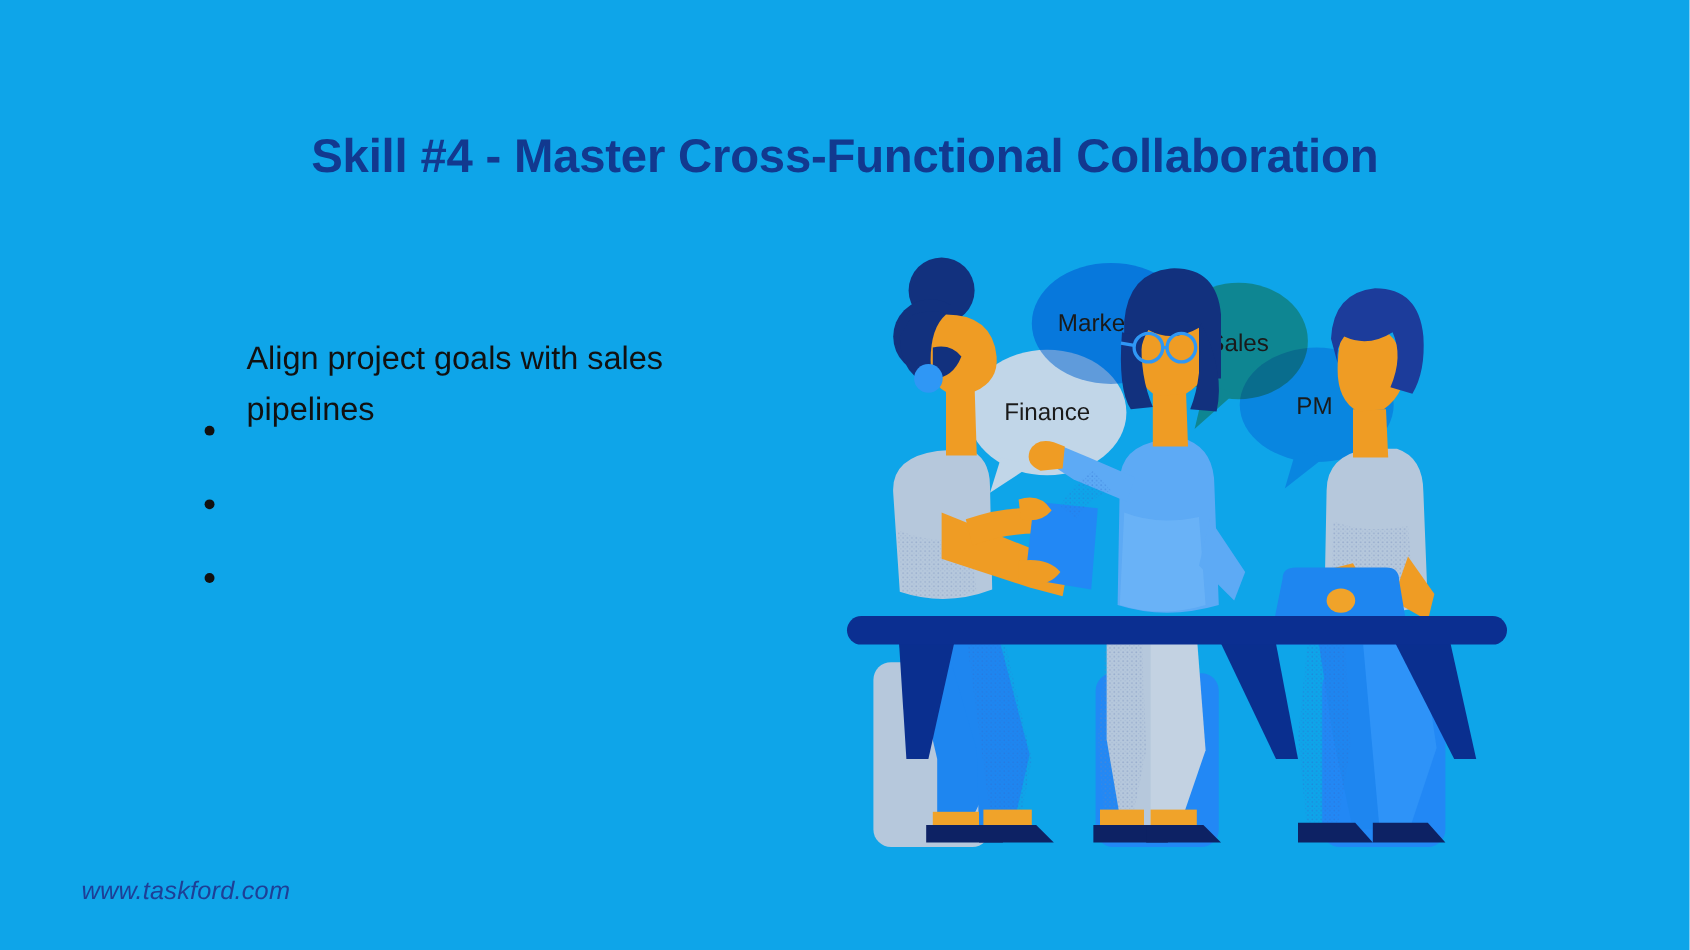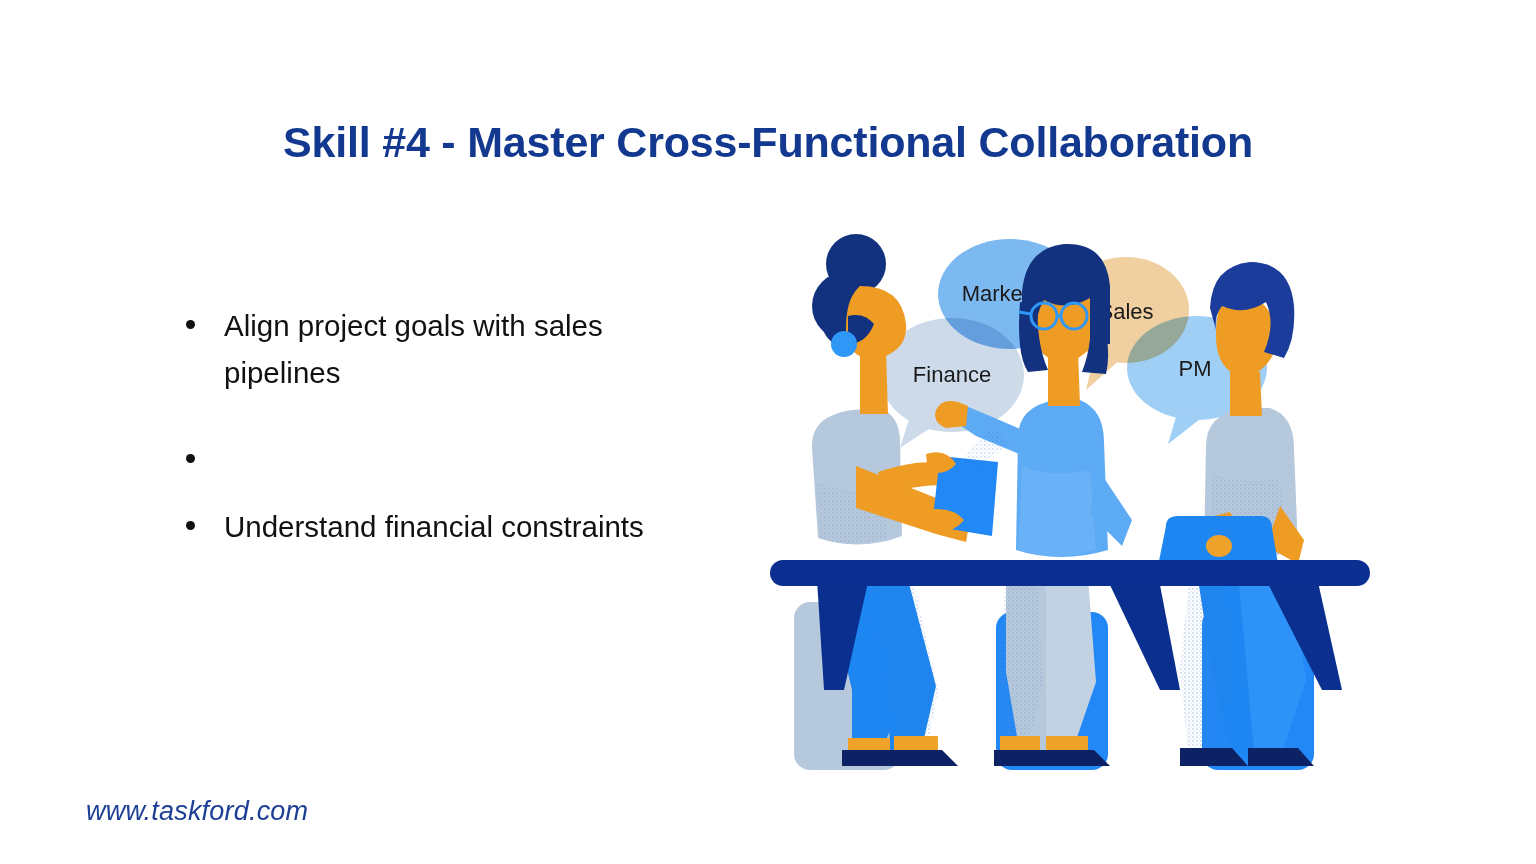--- a/index.html
+++ b/index.html
@@ -10,21 +10,21 @@
     width: 1536px;
     height: 864px;
     background: #e6ebfb;
     font-family: "Liberation Sans", sans-serif;
     overflow: hidden;
     position: relative;
   }
   .slide {
     position: absolute;
     inset: 0;
-    background: #ffffff;
+    background: #0ea5e9;
   }
   
   .title {
     position: absolute;
     left: 0;
     right: 0;
     top: 88px;
     text-align: center;
     font-size: 43px;
     font-weight: bold;
@@ -34,21 +34,21 @@
   }
   
   .bullets {
     position: absolute;
     left: 186px;
     top: 303px;
     width: 580px;
   }
   .bullet-row {
     display: flex;
-    align-items: flex-start;
+    align-items: flex-end;
     margin-bottom: 41px;
   }
   .bullet-row:last-child { margin-bottom: 0; }
   .bullet-dot {
     flex: 0 0 auto;
     width: 9px;
     height: 9px;
     border-radius: 50%;
     background: #111111;
     margin-top: 17px;
@@ -56,23 +56,23 @@
   }
   .bullet-text {
     font-size: 29.5px;
     color: #111111;
     line-height: 1.58;
     max-width: 480px;
   }
   
   .footer-url {
     position: absolute;
-    left: 86px;
+    left: 74px;
     top: 796px;
-    font-size: 27px;
+    font-size: 23px;
     font-style: italic;
     color: #1e3f96;
     letter-spacing: 0.2px;
   }
   
   .illus {
     position: absolute;
     left: 760px;
     top: 220px;
     width: 620px;
@@ -95,21 +95,20 @@
   <div class="bullets">
     <div class="bullet-row">
       <span class="bullet-dot"></span>
       <span class="bullet-text">Align project goals with sales pipelines</span>
     </div>
     <div class="bullet-row">
       <span class="bullet-dot"></span>
     </div>
     <div class="bullet-row">
       <span class="bullet-dot"></span>
-      <span class="bullet-text">Understand financial constraints</span>
     </div>
   </div>
 
   <div class="footer-url">www.taskford.com</div>
 
   <div class="illus">
     <svg viewBox="0 0 620 560" xmlns="http://www.w3.org/2000/svg">
       <defs>
 
         <pattern id="speck" width="4" height="4" patternUnits="userSpaceOnUse">

